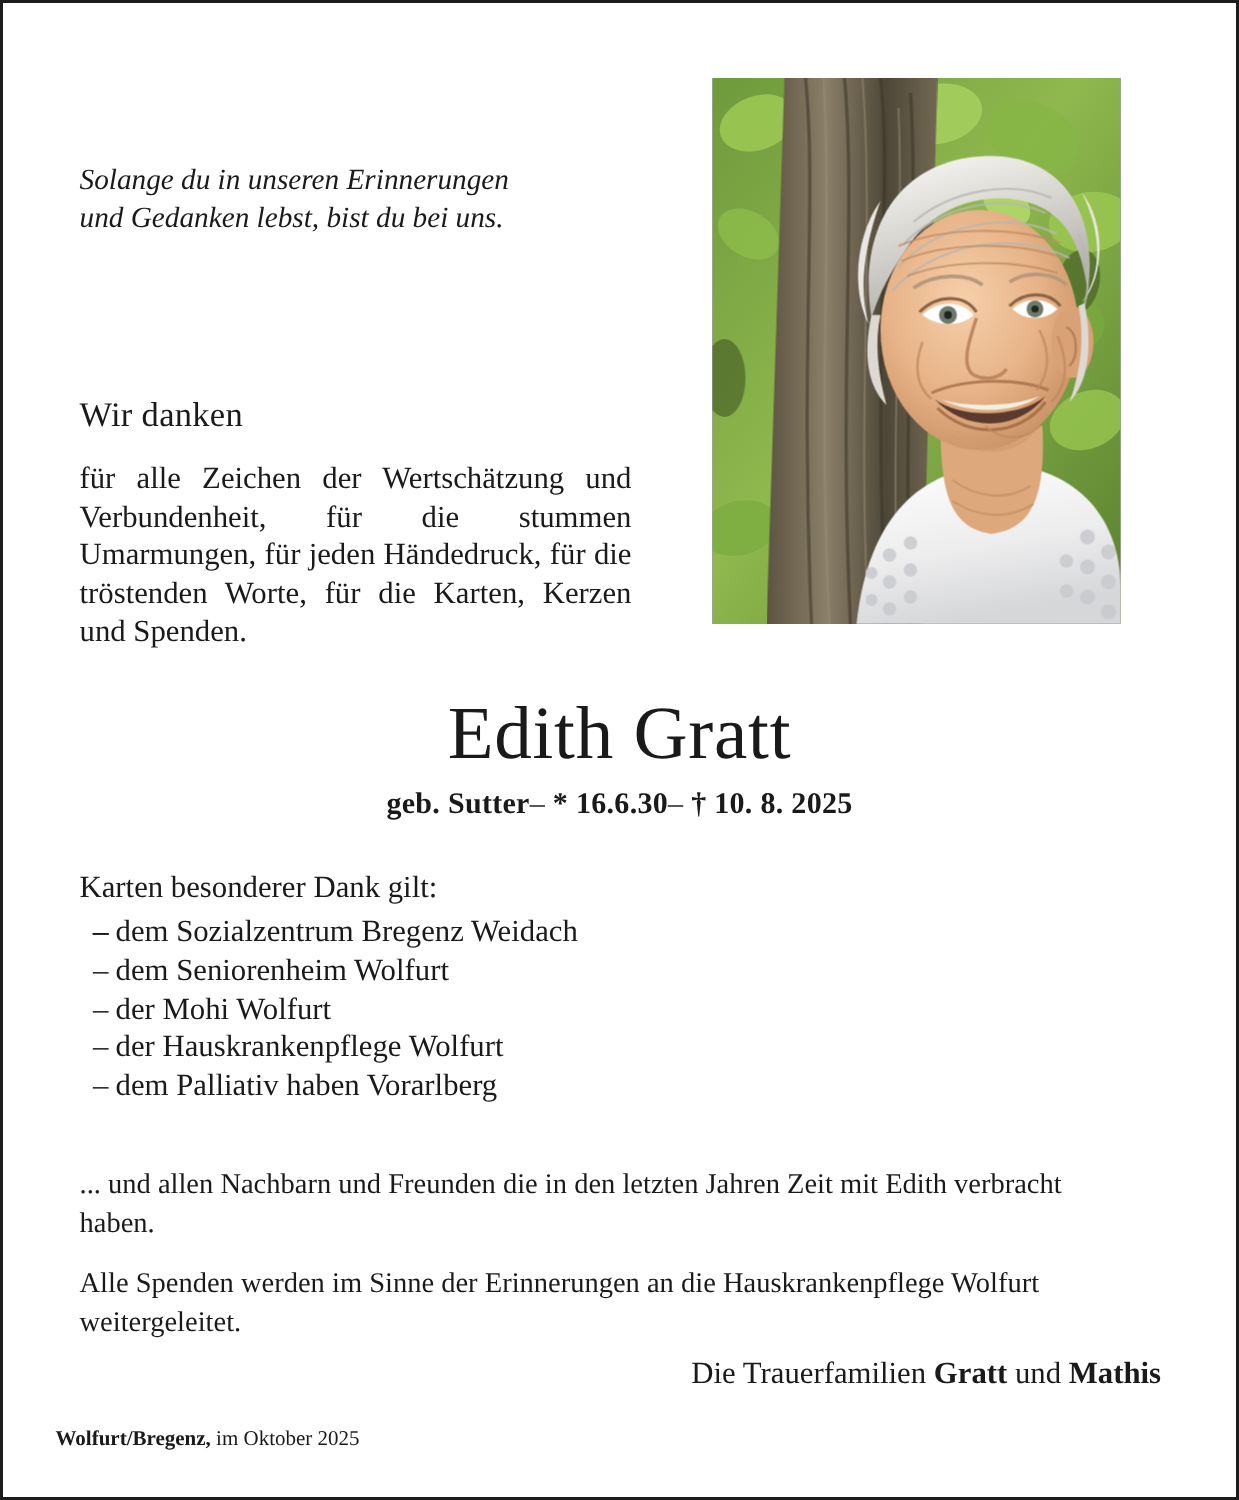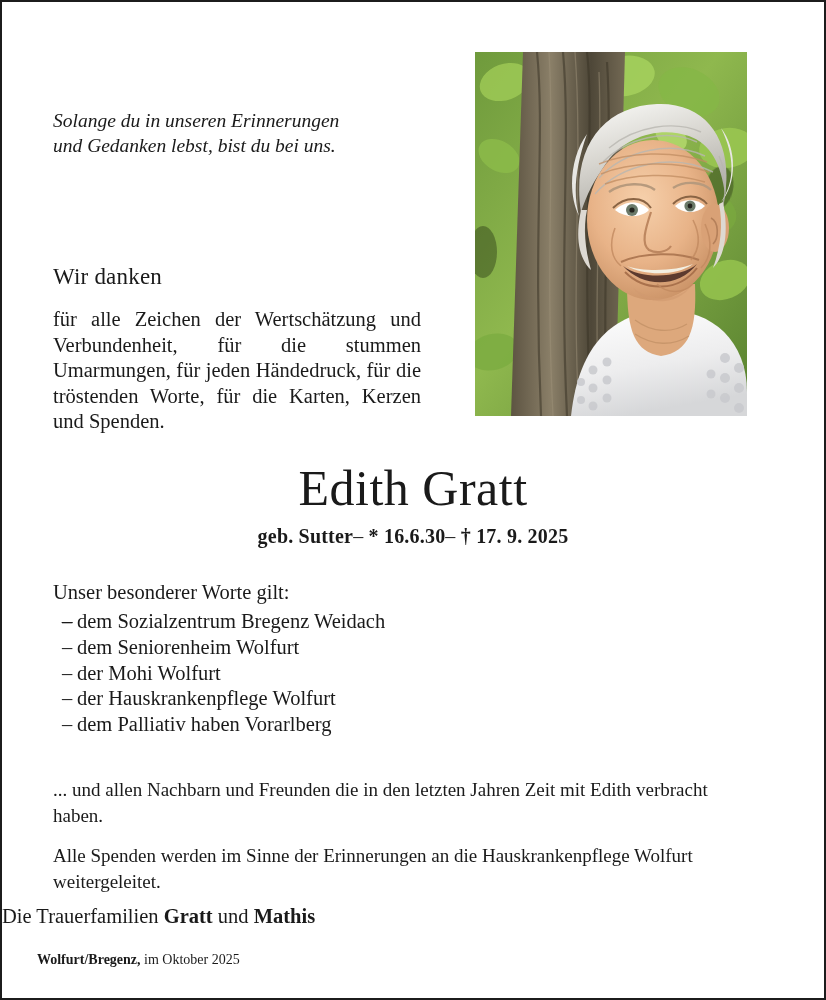--- a/index.html
+++ b/index.html
@@ -135,20 +135,21 @@
     line-height: 26px;
   }
   .para-neighbors { top: 775px; }
   .para-donations { top: 841px; }
 
   .families {
     position: absolute;
     left: 0;
     right: 50px;
     top: 901px;
+    text-align: right;
     font-size: 20.5px;
     line-height: 26px;
   }
   .families b { font-weight: 700; }
 
   .placeline {
     position: absolute;
     left: 35px;
     top: 945px;
     font-size: 14px;
@@ -320,24 +321,24 @@
 
     <div class="danken-head">Wir danken</div>
     <div class="danken-body">für alle Zeichen der Wertschätzung und Verbundenheit, für die stummen Umarmungen, für jeden Händedruck, für die tröstenden Worte, für die Karten, Kerzen und Spenden.</div>
 
     <div class="name">Edith Gratt</div>
     <div class="dates">
       <span>geb. Sutter</span><span class="sep">–</span>
       <span>*</span>
       <span>16.6.30</span><span class="sep">–</span>
       <span>†</span>
-      <span>17. 9. 2025</span>
-    </div>
-
-    <div class="thanks-intro">Unser besonderer Worte gilt:</div>
+      <span>10. 8. 2025</span>
+    </div>
+
+    <div class="thanks-intro">Karten besonderer Dank gilt:</div>
     <ul class="thanks-list">
       <li><span class="dash">–</span></li>
       <li><span class="dash">–</span></li>
       <li><span class="dash">–</span><span>dem Sozialzentrum Bregenz Weidach</span></li>
       <li><span class="dash">–</span><span>dem Seniorenheim Wolfurt</span></li>
       <li><span class="dash">–</span><span>der Mohi Wolfurt</span></li>
       <li><span class="dash">–</span><span>der Hauskrankenpflege Wolfurt</span></li>
       <li><span class="dash">–</span><span>dem Palliativ haben Vorarlberg</span></li>
     </ul>
 

